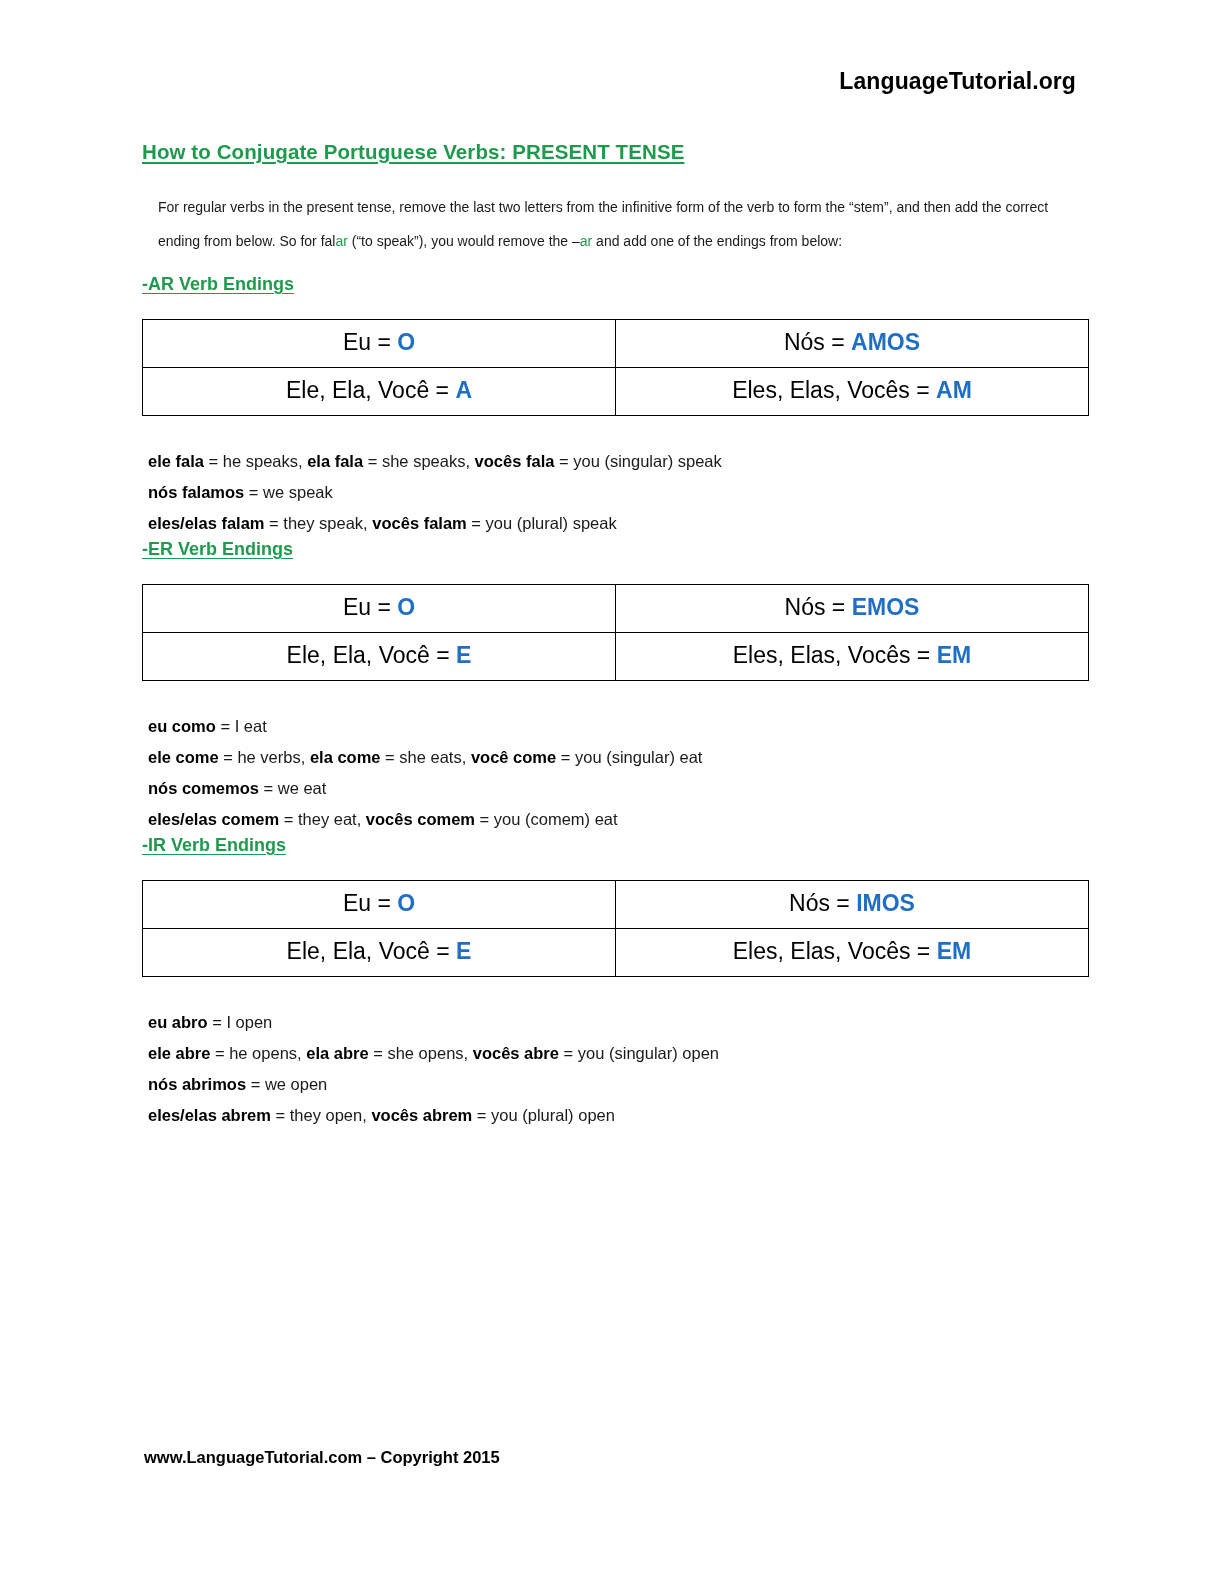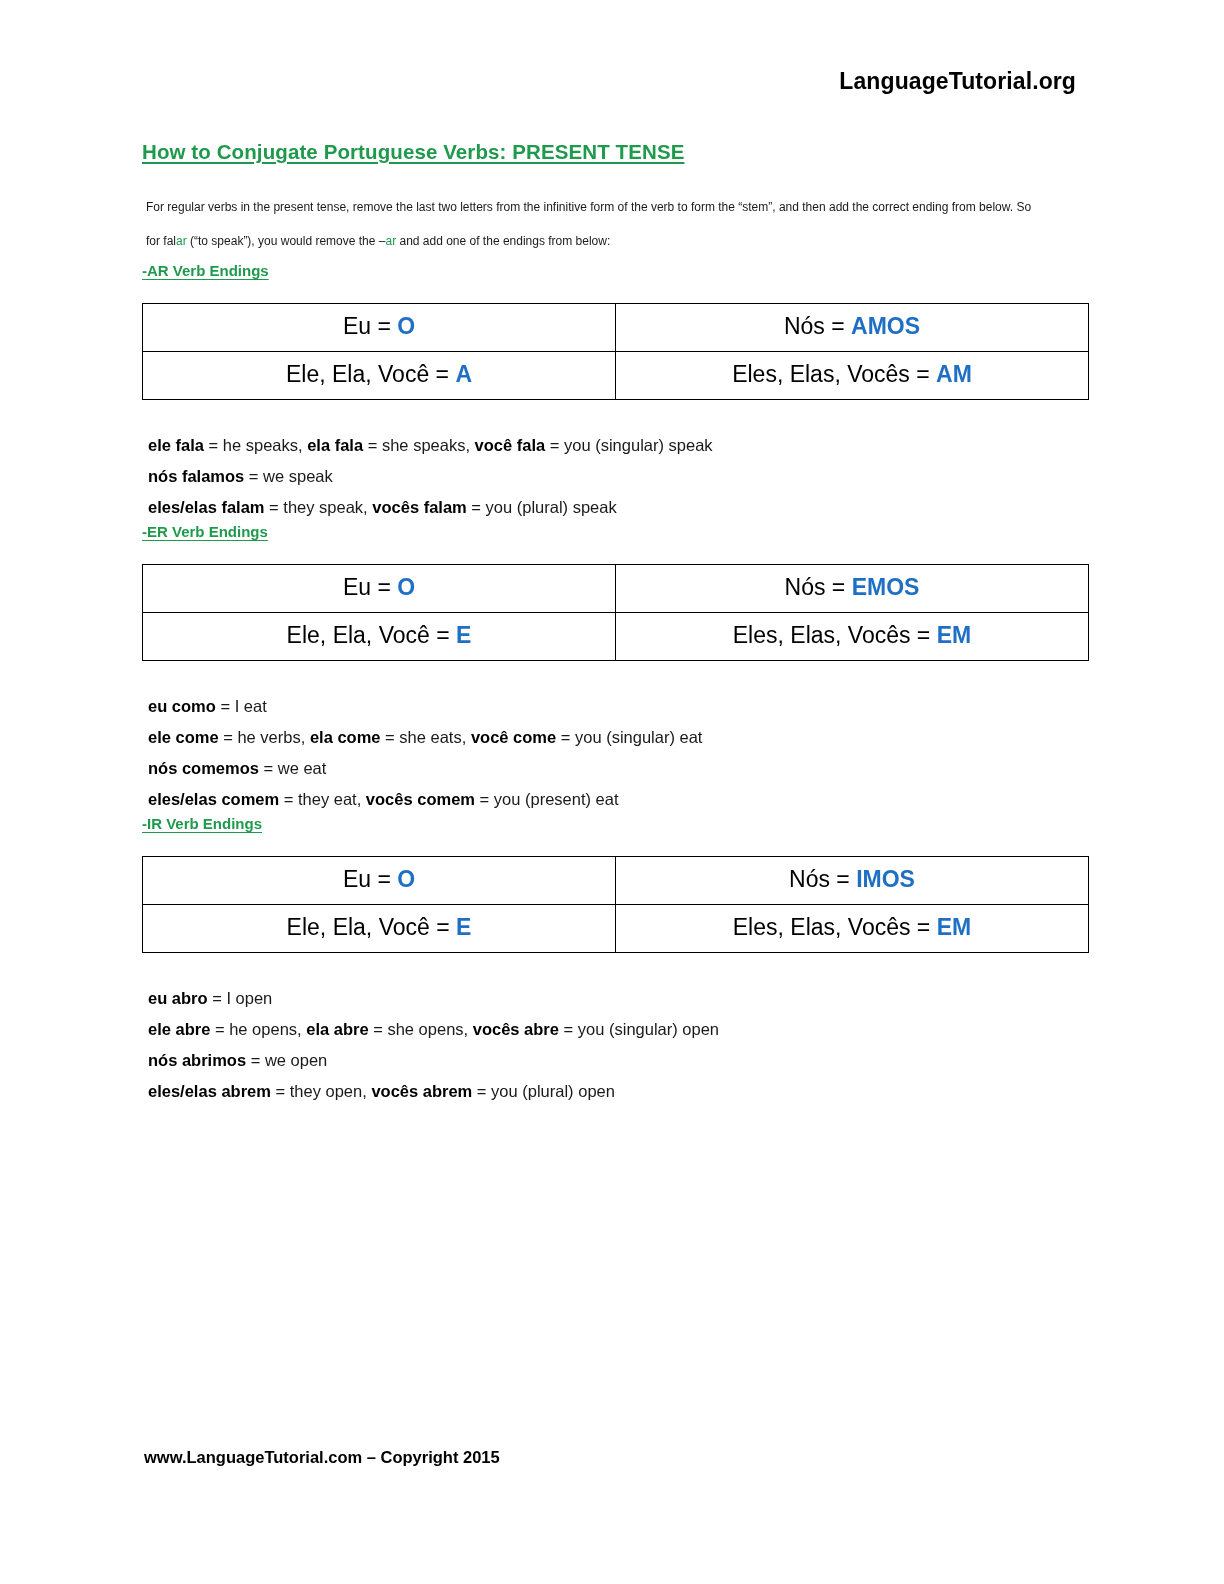--- a/index.html
+++ b/index.html
@@ -40,29 +40,29 @@
   h1.title {
     font-size: 20.5px;
     font-weight: bold;
     color: #1f9a4d;
     margin: 0 0 26px 0;
     text-decoration: underline;
     text-underline-offset: 3px;
     letter-spacing: 0.1px;
   }
   p.intro {
-    font-size: 12px;
+    font-size: 14px;
     line-height: 34px;
-    margin: 4px;
+    margin: 16px;
     color: #1a1a1a;
     max-width: 900px;
   }
   .green-inline { color: #1f9a4d; }
   h2.section {
-    font-size: 15px;
+    font-size: 18px;
     font-weight: bold;
     color: #1f9a4d;
     text-decoration: underline;
     text-underline-offset: 3px;
     margin: 0;
   }
   .sec-ar { margin-top: 78px; }
   .sec-er { margin-top: 86px; }
   .sec-ir { margin-top: 46px; }
 
@@ -124,21 +124,21 @@
         <td><span>Eu = </span><span class="end">O</span></td>
         <td><span>Nós = </span><span class="end">AMOS</span></td>
       </tr>
       <tr>
         <td><span>Ele, Ela, Você = </span><span class="end">A</span></td>
         <td><span>Eles, Elas, Vocês = </span><span class="end">AM</span></td>
       </tr>
     </tbody>
       </table>
     <div class="examples">
-      <div class="ex-line"><b>ele fala</b><span> = he speaks,  </span><b>ela fala</b><span> = she speaks,  </span><b>você fala</b><span> = you (singular) speak</span></div>
+      <div class="ex-line"><b>ele fala</b><span> = he speaks,  </span><b>ela fala</b><span> = she speaks,  </span><b>vocês fala</b><span> = you (singular) speak</span></div>
       <div class="ex-line"><b>nós falamos</b><span> = we speak</span></div>
       <div class="ex-line"><b>eles/elas falam</b><span> = they speak,  </span><b>vocês falam</b><span> = you (plural) speak</span></div>
     </div>
 
     <h2 class="section sec-er">-ER Verb Endings</h2>
     <table class="endings">
       <tbody>
           <tr>
         <td><span>Eu = </span><span class="end">O</span></td>
         <td><span>Nós = </span><span class="end">EMOS</span></td>
@@ -146,21 +146,21 @@
       <tr>
         <td><span>Ele, Ela, Você = </span><span class="end">E</span></td>
         <td><span>Eles, Elas, Vocês = </span><span class="end">EM</span></td>
       </tr>
     </tbody>
       </table>
     <div class="examples">
       <div class="ex-line"><b>eu como</b><span> = I eat</span></div>
       <div class="ex-line"><b>ele come</b><span> = he verbs,  </span><b>ela come</b><span> = she eats,  </span><b>você come</b><span> = you (singular) eat</span></div>
       <div class="ex-line"><b>nós comemos</b><span> = we eat</span></div>
-      <div class="ex-line"><b>eles/elas comem</b><span> = they eat,  </span><b>vocês comem</b><span> = you (present) eat</span></div>
+      <div class="ex-line"><b>eles/elas comem</b><span> = they eat,  </span><b>vocês comem</b><span> = you (comem) eat</span></div>
     </div>
 
     <h2 class="section sec-ir">-IR Verb Endings</h2>
     <table class="endings">
       <tbody>
           <tr>
         <td><span>Eu = </span><span class="end">O</span></td>
         <td><span>Nós = </span><span class="end">IMOS</span></td>
       </tr>
       <tr>

